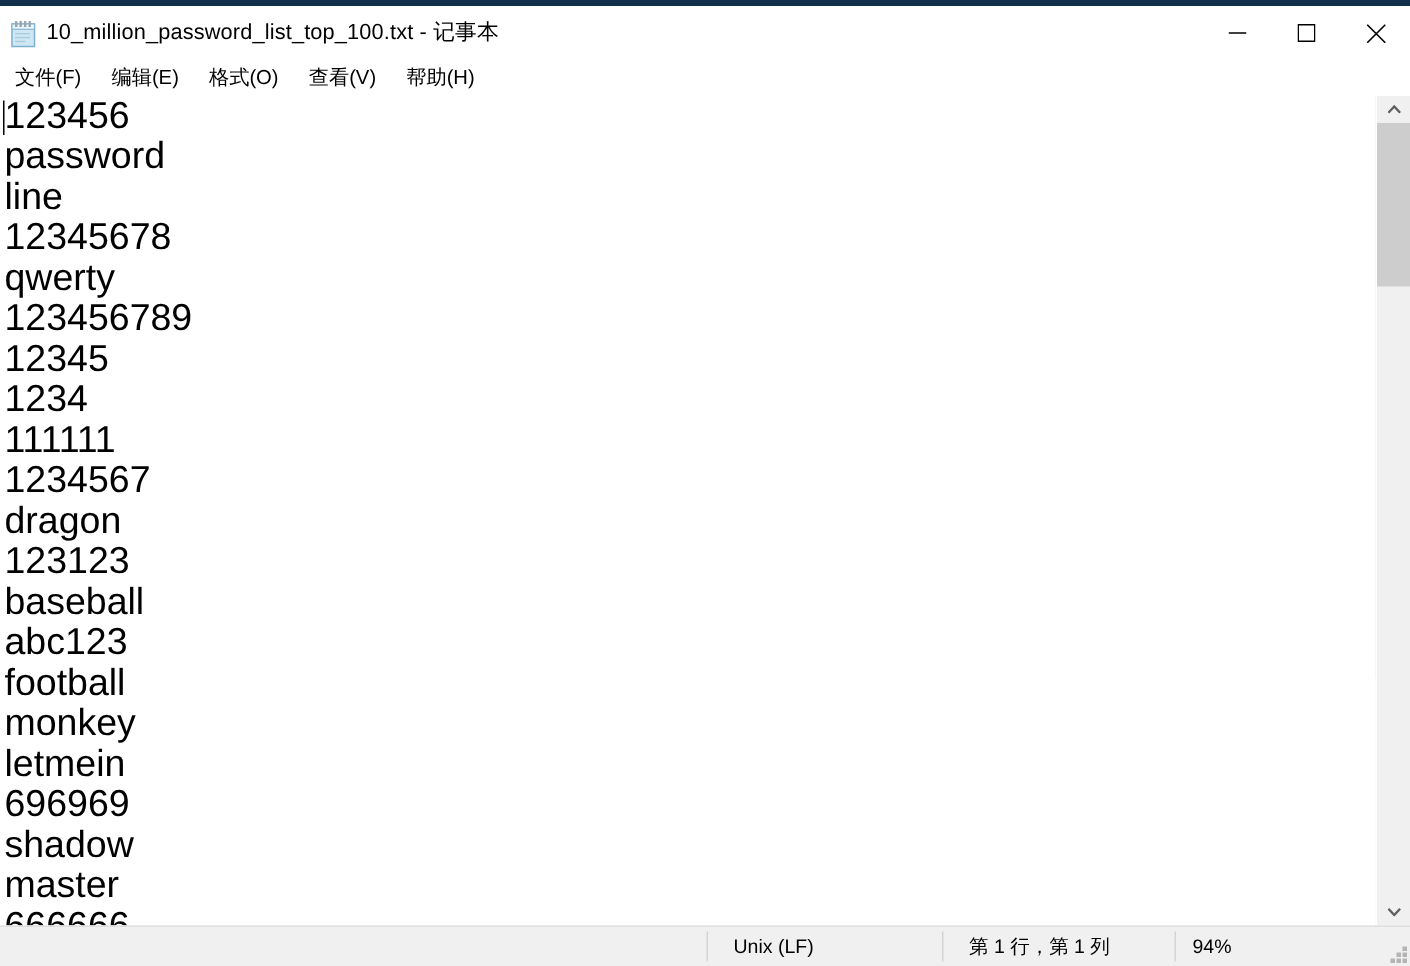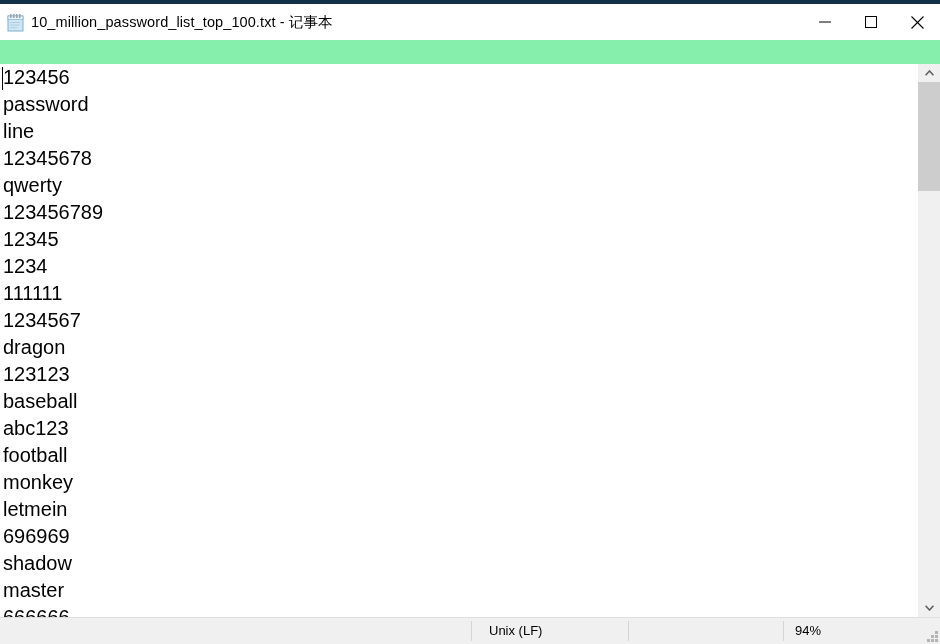--- a/index.html
+++ b/index.html
@@ -12,21 +12,21 @@
     height: 644px;
     overflow: hidden;
     font-family: "Liberation Sans", "DejaVu Sans", sans-serif;
     -webkit-font-smoothing: antialiased;
   }
 
   #app {
     position: relative;
     width: 940px;
     height: 452px;
-    background: #86efac;
+    background: #f9a8d4;
     box-sizing: border-box;
   }
 
   
   .top-strip {
     position: absolute;
     left: 0; top: 0;
     width: 940px; height: 4px;
     background: #12304a;
   }
@@ -103,21 +103,21 @@
     left: 0; top: 64px;
     width: 917px;
     height: 553px;
     background: #ffffff;
     overflow: hidden;
   }
   .text-body {
     position: relative;
     padding: 0;
     margin: 0;
-    font-size: 20px;
+    font-size: 25px;
     line-height: 27px;
     color: #000000;
     white-space: pre;
     font-family: "Liberation Sans", "DejaVu Sans", sans-serif;
   }
   .text-line {
     height: 27px;
     line-height: 27px;
     padding-left: 3px;
     white-space: pre;
@@ -253,20 +253,27 @@
           </svg>
       </button>
       <button class="win-btn close" title="close">
         <svg width="13" height="13" viewBox="0 0 13 13">
             <path d="M0.5 0.5 L12.5 12.5 M12.5 0.5 L0.5 12.5" stroke="#000" stroke-width="1.1" fill="none"></path>
           </svg>
       </button>
     </div>
   </div>
 
+  <div class="menubar">
+    <div class="menu-item">文件(F)</div>
+    <div class="menu-item">编辑(E)</div>
+    <div class="menu-item">格式(O)</div>
+    <div class="menu-item">查看(V)</div>
+    <div class="menu-item">帮助(H)</div>
+  </div>
 
   <div class="editor">
     <div class="caret"></div>
     <div class="text-body" id="text-body"><div class="text-line">123456</div><div class="text-line">password</div><div class="text-line">line</div><div class="text-line">12345678</div><div class="text-line">qwerty</div><div class="text-line">123456789</div><div class="text-line">12345</div><div class="text-line">1234</div><div class="text-line">111111</div><div class="text-line">1234567</div><div class="text-line">dragon</div><div class="text-line">123123</div><div class="text-line">baseball</div><div class="text-line">abc123</div><div class="text-line">football</div><div class="text-line">monkey</div><div class="text-line">letmein</div><div class="text-line">696969</div><div class="text-line">shadow</div><div class="text-line">master</div><div class="text-line">666666</div></div>
   </div>
 
   <div class="vscroll">
     <div class="sb-btn up">
       <svg width="9" height="6" viewBox="0 0 9 6">
           <path d="M0.6 5.2 L4.5 1.0 L8.4 5.2" stroke="#606060" stroke-width="1.6" fill="none"></path>
@@ -279,20 +286,21 @@
           <path d="M0.6 0.8 L4.5 5.0 L8.4 0.8" stroke="#606060" stroke-width="1.6" fill="none"></path>
         </svg>
     </div>
   </div>
 
   <div class="statusbar">
     <div class="status-sep" style="left:471px;"></div>
     <div class="status-cell" style="left:489px;">Unix (LF)</div>
 
     <div class="status-sep" style="left:628px;"></div>
+    <div class="status-cell" style="left:646px;">第 1 行，第 1 列</div>
 
     <div class="status-sep" style="left:783px;"></div>
     <div class="status-cell" style="left:795px;">94%</div>
 
     <div class="resize-grip">
       <span class="grip-dot" style="right:0px;  bottom:0px;"></span>
       <span class="grip-dot" style="right:4px;  bottom:0px;"></span>
       <span class="grip-dot" style="right:8px;  bottom:0px;"></span>
       <span class="grip-dot" style="right:0px;  bottom:4px;"></span>
       <span class="grip-dot" style="right:4px;  bottom:4px;"></span>

